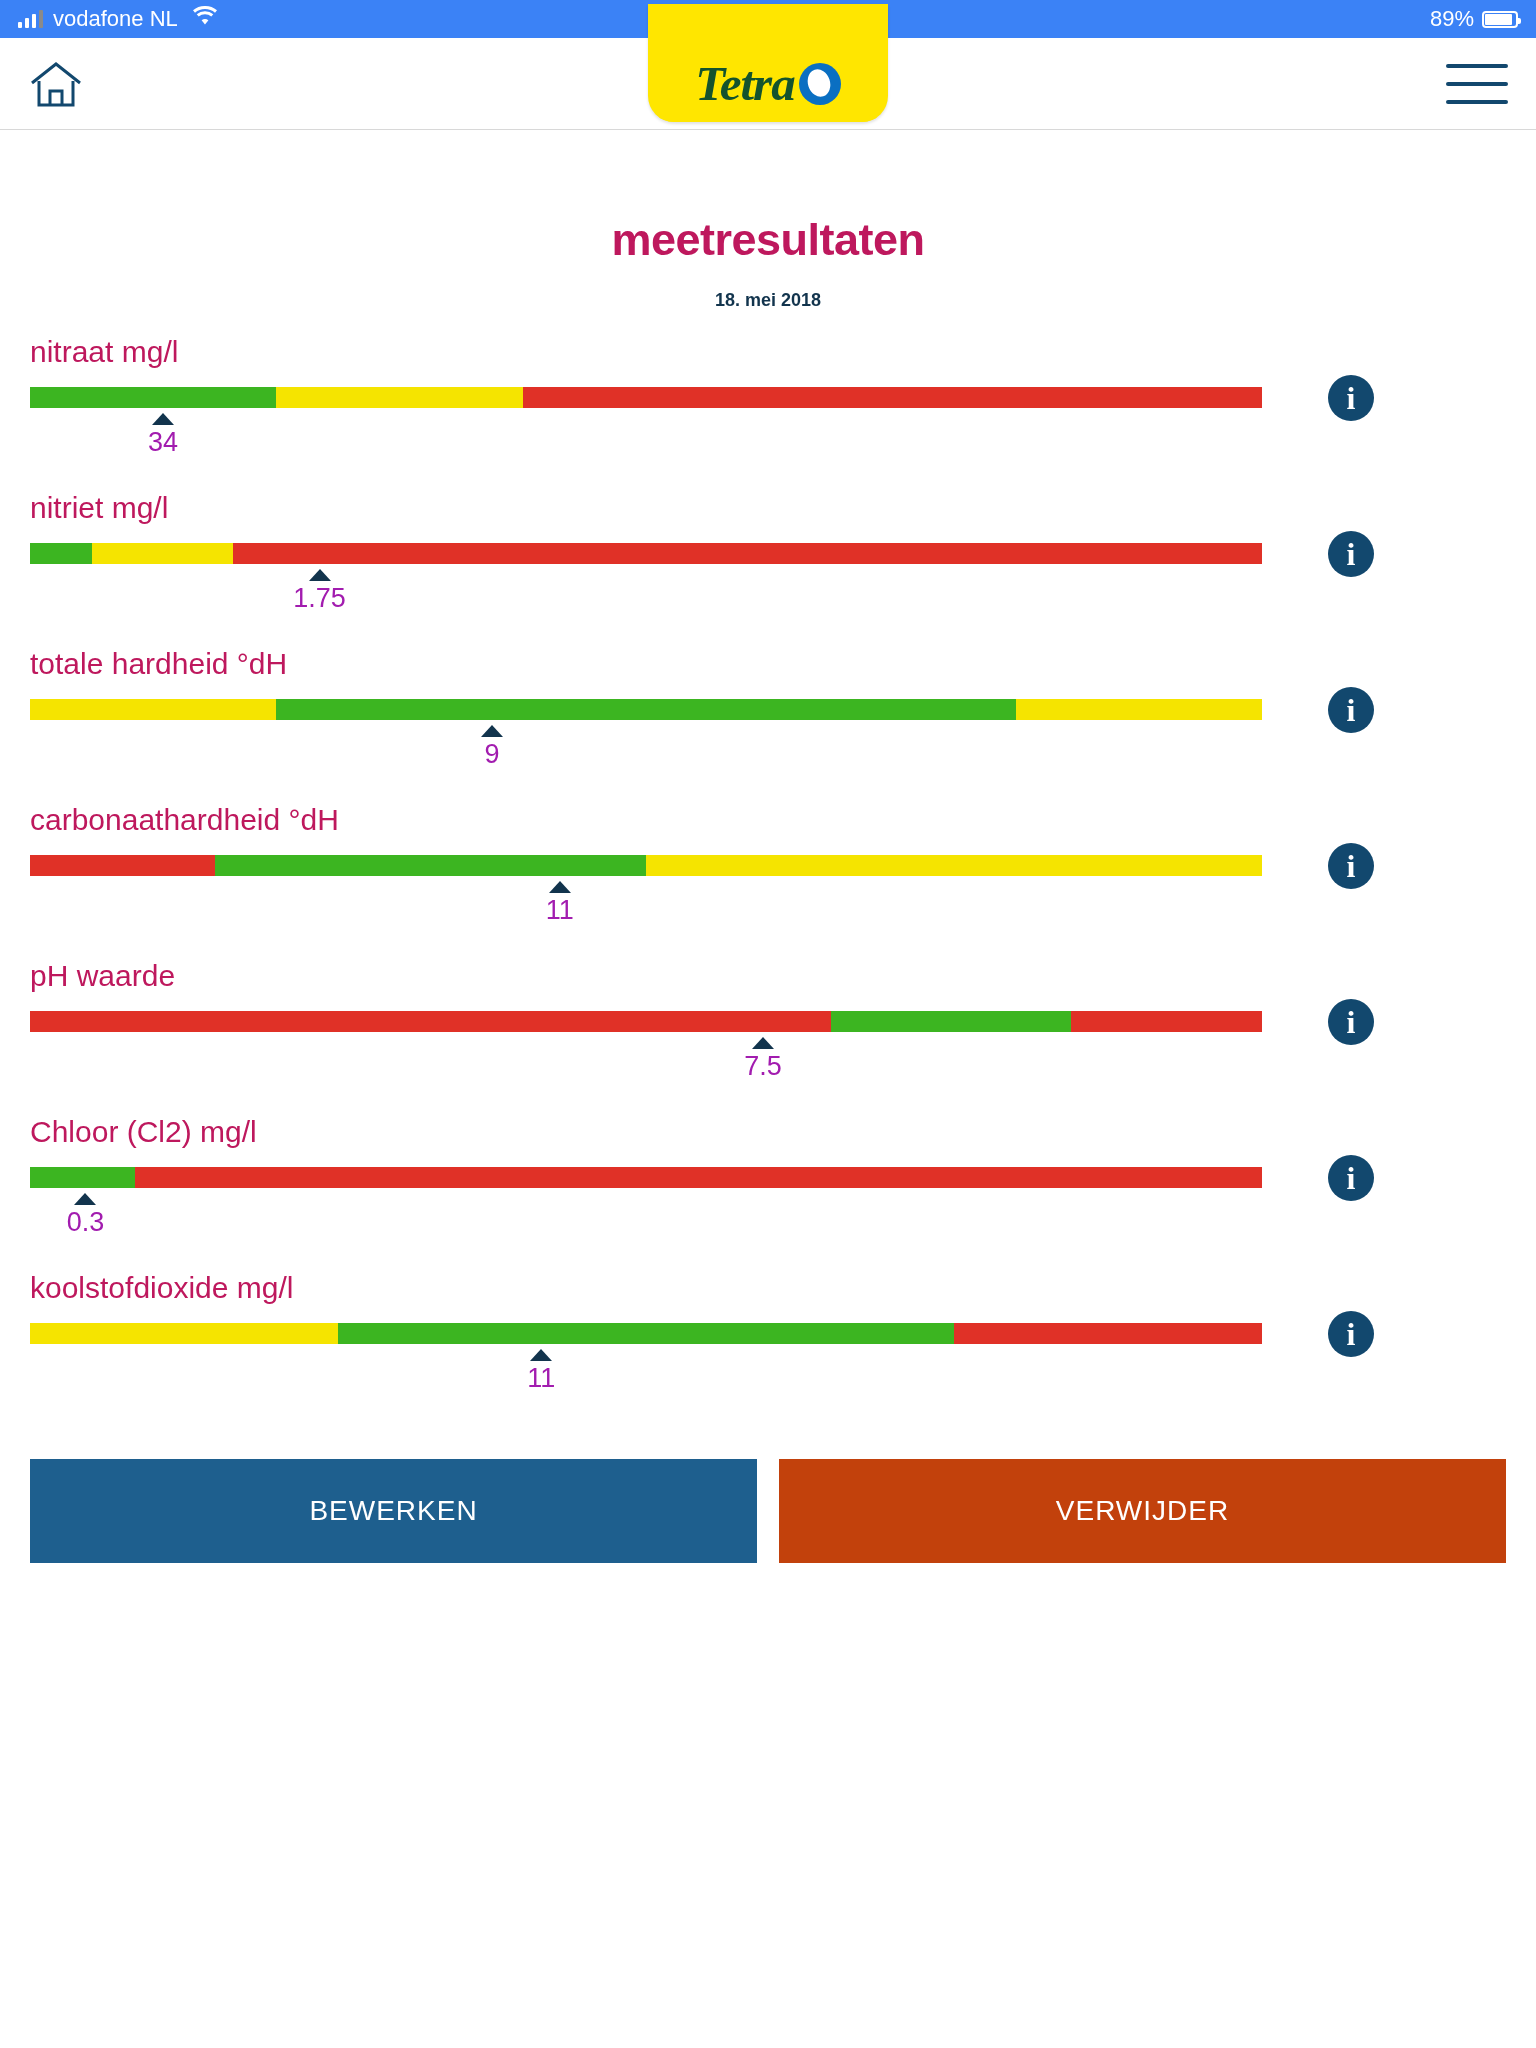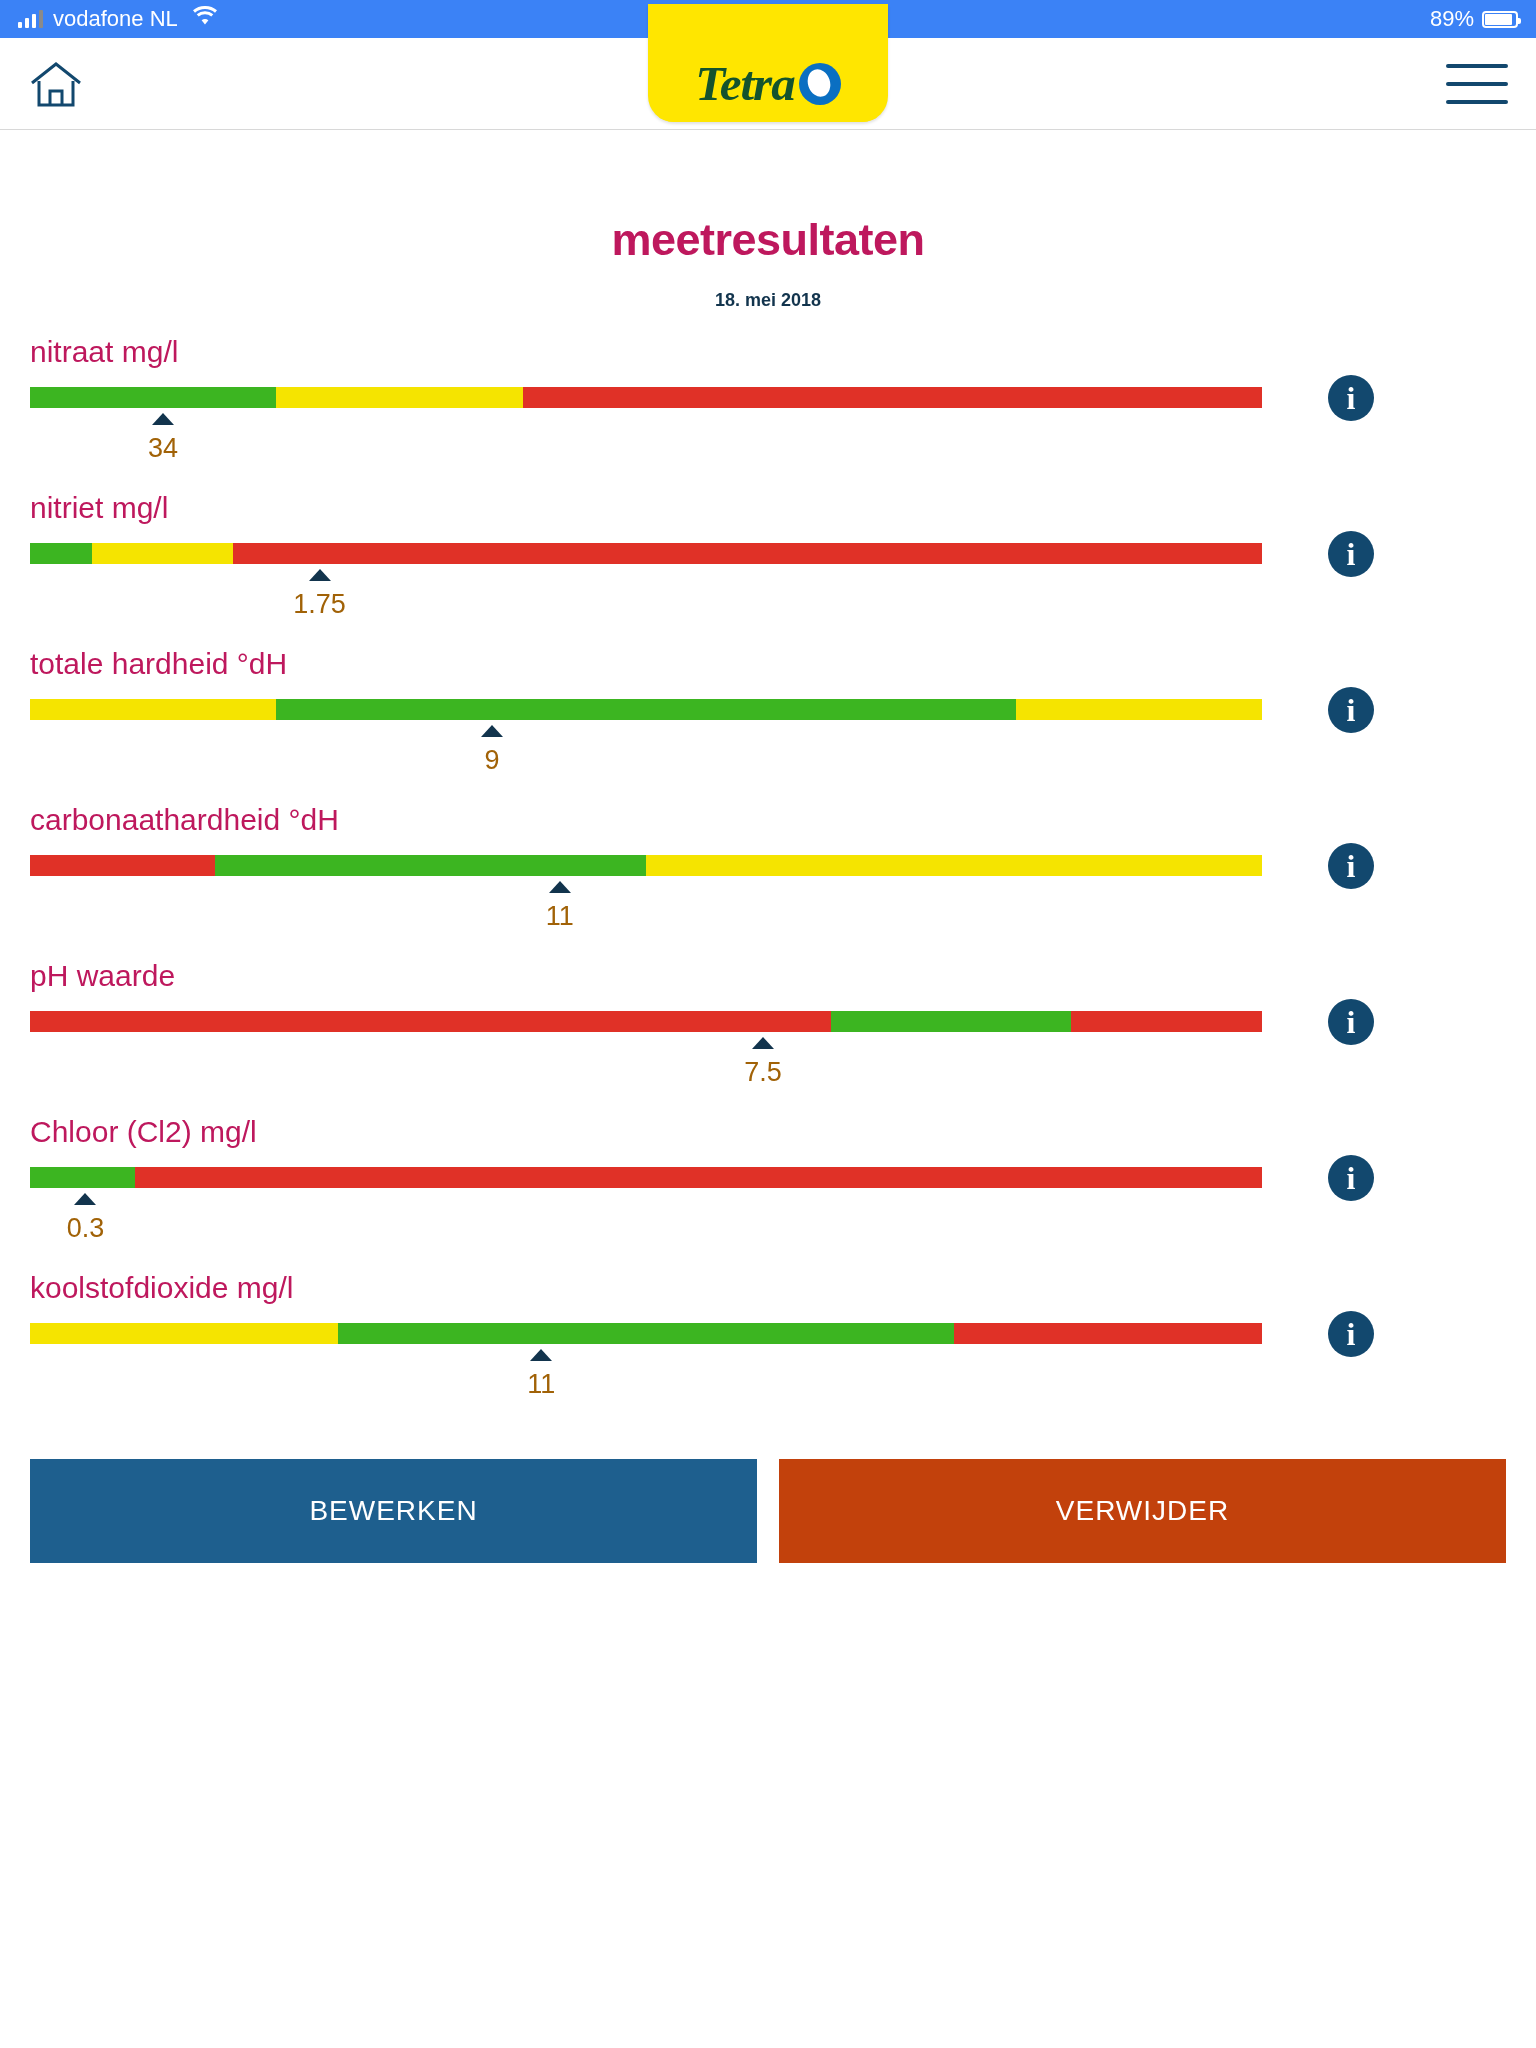--- a/index.html
+++ b/index.html
@@ -245,23 +245,23 @@
   }
   .marker .tri {
     width: 0;
     height: 0;
     border-left: 11px solid transparent;
     border-right: 11px solid transparent;
     border-bottom: 12px solid #12344d;
     margin: 0 auto;
   }
   .marker .val {
-    margin-top: 8px;
+    margin-top: 2px;
     font-size: 27px;
-    color: #a16207;
+    color: #a21caf;
   }
   .info-icon {
     width: 46px;
     height: 46px;
     border-radius: 50%;
     background: #12486e;
     color: #ffffff;
     font-family: "Liberation Serif", serif;
     font-weight: bold;
     font-size: 32px;

